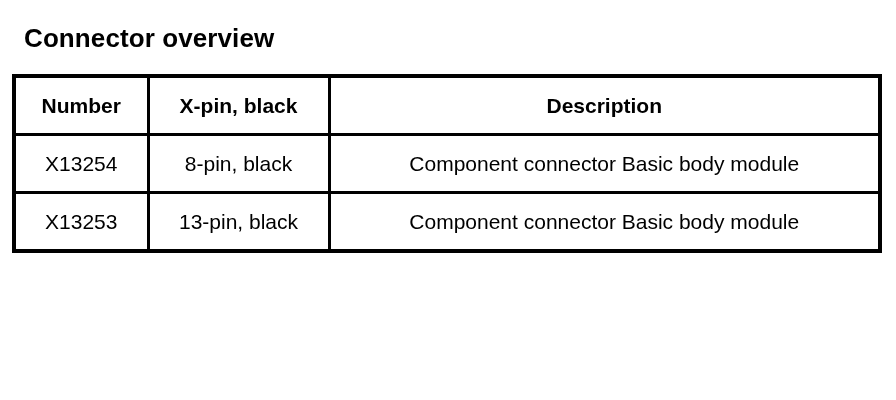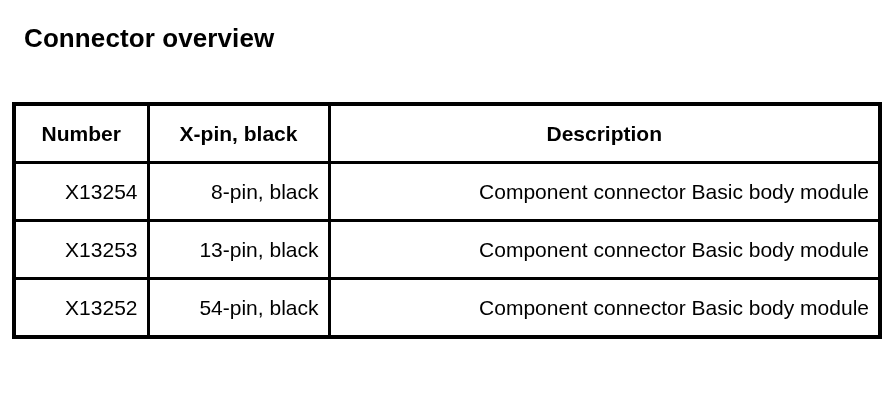--- a/index.html
+++ b/index.html
@@ -33,21 +33,20 @@
     letter-spacing: 0.1px;
     line-height: 34px;
     white-space: nowrap;
   }
 
   .table-wrap {
     position: absolute;
     left: 12px;
     top: 74px;
     width: 866px;
-    margin-top: 28px;
   }
 
   table.connector-table {
     border-collapse: collapse;
     table-layout: fixed;
     width: 866px;
     background: #ffffff;
   }
 
   table.connector-table,
@@ -72,21 +71,21 @@
     overflow: hidden;
   }
 
   table.connector-table th {
     font-weight: bold;
     text-align: center;
   }
 
   table.connector-table td {
     font-weight: normal;
-    text-align: right;
+    text-align: center;
   }
 
   .col-number { width: 134px; }
   .col-pin    { width: 181px; }
   .col-desc   { width: 551px; }
 
   .desc-cell { text-align: left; }
 </style>
 </head>
 <body>
@@ -113,22 +112,17 @@
         <tr>
           <td>X13254</td>
           <td>8-pin, black</td>
           <td class="desc-cell">Component connector Basic body module</td>
         </tr>
         <tr>
           <td>X13253</td>
           <td>13-pin, black</td>
           <td class="desc-cell">Component connector Basic body module</td>
         </tr>
-        <tr>
-          <td>X13252</td>
-          <td>54-pin, black</td>
-          <td class="desc-cell">Component connector Basic body module</td>
-        </tr>
       </tbody>
     </table>
   </div>
 
 </div>
 
 </body></html>

